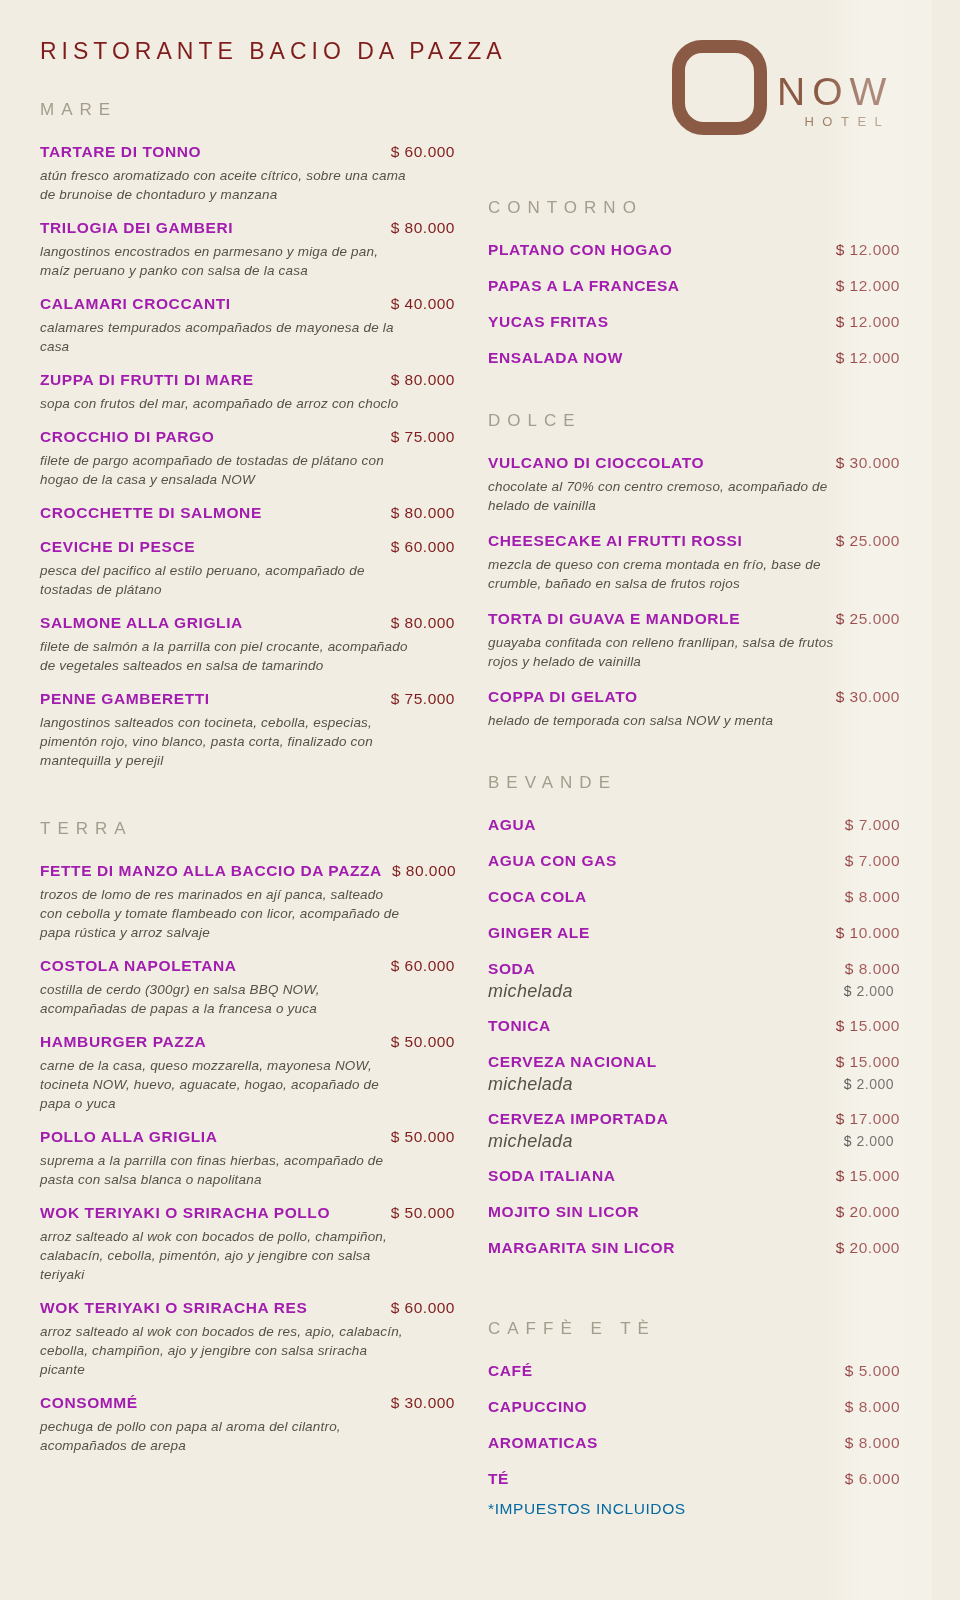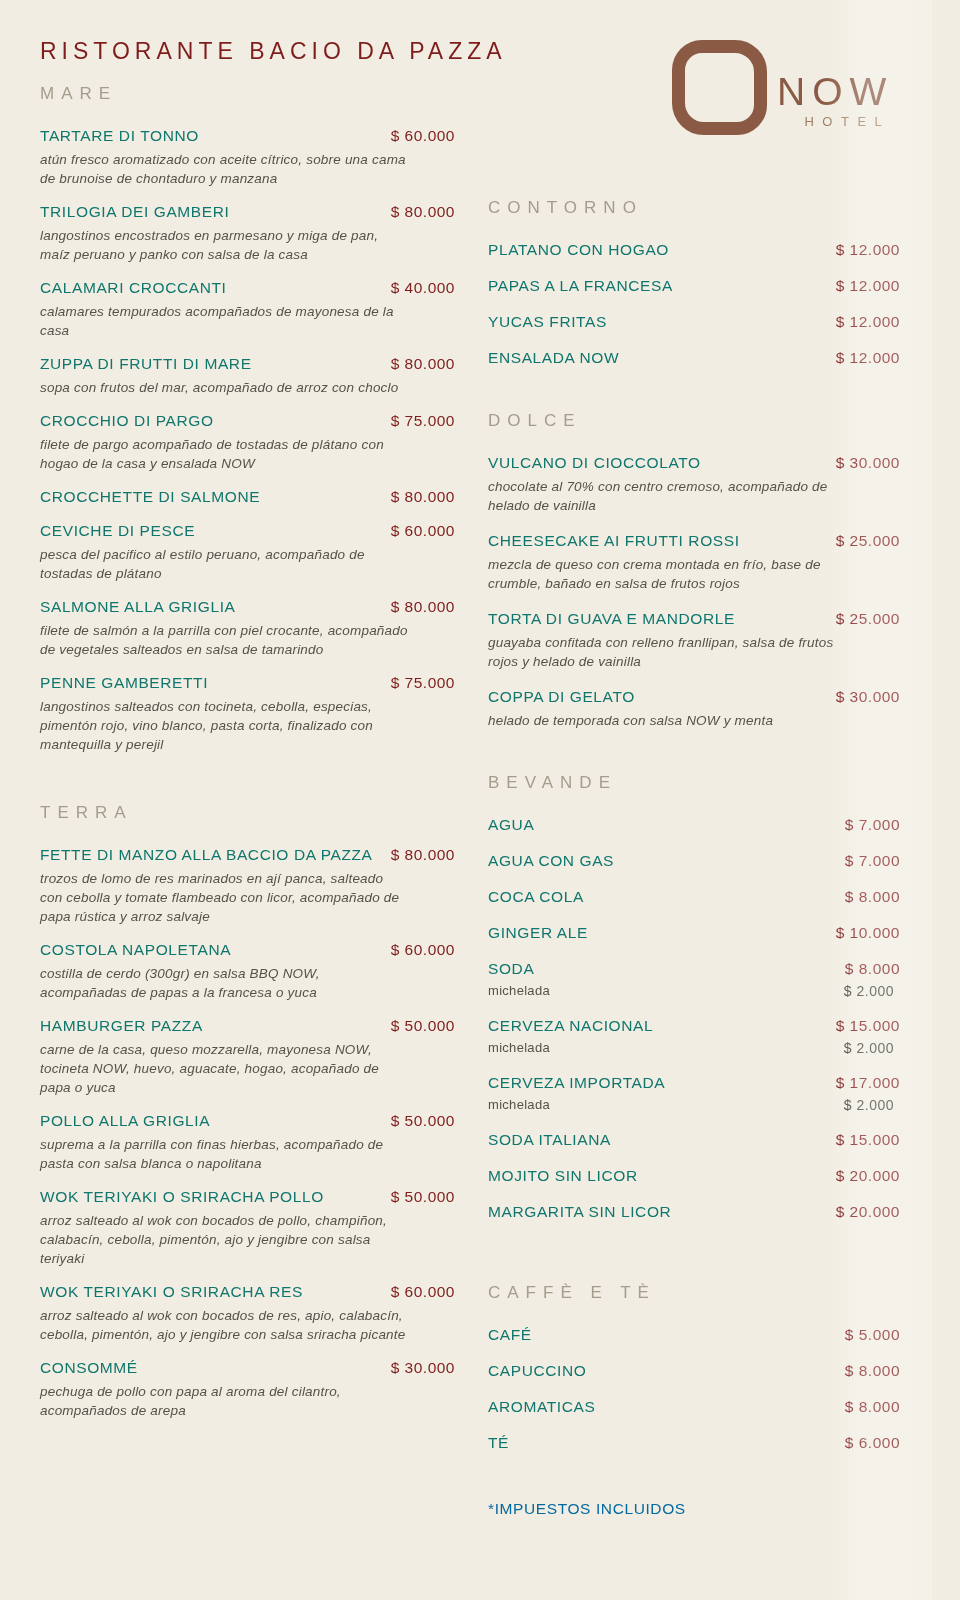--- a/index.html
+++ b/index.html
@@ -33,51 +33,51 @@
   .logo-now{
     font-size:39px; line-height:36px; font-weight:300;
     letter-spacing:7px; color:#8a5a44;
   }
   .logo-hotel{
     font-size:13px; letter-spacing:8.5px; color:#a07f63;
     text-align:right; margin-top:4px; padding-right:3px;
   }
   
   .col{ position:absolute; }
-  .col-left{ left:40px;  top:84px; width:415px; }
+  .col-left{ left:40px;  top:100px; width:415px; }
   .col-right{ left:488px; top:198px; width:412px; }
   
   .section{ margin-bottom:26px; }
   .section-title{
     margin:0 0 22px 0;
     font-size:17px; font-weight:300;
     letter-spacing:7px; color:#a49d8d;
   }
   .section-items{ padding-bottom:1px; }
   .col-left  .section:last-child{ margin-top:34px; }
   .col-right .section:last-child{ margin-top:44px; }
   
   .item{ margin-bottom:14px; }
   .col-right .item{ margin-bottom:16px; }
   .item-row{ display:flex; justify-content:space-between; align-items:baseline; }
   .item-name{
-    font-size:15.5px; letter-spacing:0.6px; color:#0f766e;
-    line-height:20px; white-space:nowrap;
+    font-size:15.5px; letter-spacing:0.6px; color:#a21caf;
+    line-height:20px; white-space:nowrap;font-weight:bold;
   }
   .item-price{
     font-size:15.5px; letter-spacing:0.5px; color:#7f1d1d;
     line-height:20px; white-space:nowrap; padding-left:10px;
   }
   .item-desc{
     margin:4px 0 0 0; max-width:368px;
     font-size:13.5px; font-style:italic; letter-spacing:0.2px;
     color:#55524a; line-height:19px;
   }
   .sub-row{ display:flex; justify-content:space-between; margin-top:3px; line-height:18px; }
-  .sub-name{ font-size:13px; color:#55524a; letter-spacing:0.3px; }
+  .sub-name{ font-size:18px; font-style:italic; color:#55524a; letter-spacing:0.3px; }
   .sub-price{ font-size:14px; color:#3e3d38; padding-right:6px; letter-spacing:0.5px; }
   
   .footer-note{
     position:absolute; left:488px; top:1500px;
     font-size:15.5px; letter-spacing:0.6px; color:#0369a1;
   }
 </style>
 </head>
 <body>
 
@@ -225,21 +225,21 @@
     </div>
     <p class="item-desc">arroz salteado al wok con bocados de pollo, champiñon, calabacín, cebolla, pimentón, ajo y jengibre con salsa teriyaki</p>
 
   </div>
 
   <div class="item">
     <div class="item-row">
       <span class="item-name">WOK TERIYAKI O SRIRACHA RES</span>
       <span class="item-price">$ 60.000</span>
     </div>
-    <p class="item-desc">arroz salteado al wok con bocados de res, apio, calabacín, cebolla, pimentón, ajo y jengibre con salsa sriracha picante</p>
+    <p class="item-desc">arroz salteado al wok con bocados de res, apio, calabacín, cebolla, champiñon, ajo y jengibre con salsa sriracha picante</p>
 
   </div>
 
   <div class="item">
     <div class="item-row">
       <span class="item-name">CONSOMMÉ</span>
       <span class="item-price">$ 30.000</span>
     </div>
     <p class="item-desc">pechuga de pollo con papa al aroma del cilantro, acompañados de arepa</p>
 
@@ -366,20 +366,27 @@
       <span class="item-name">SODA</span>
       <span class="item-price">$ 8.000</span>
     </div>
 
     <div class="sub-row">
       <span class="sub-name">michelada</span>
       <span class="sub-price">$ 2.000</span>
     </div>
   </div>
 
+  <div class="item">
+    <div class="item-row">
+      <span class="item-name">TONICA</span>
+      <span class="item-price">$ 15.000</span>
+    </div>
+
+  </div>
 
   <div class="item">
     <div class="item-row">
       <span class="item-name">CERVEZA NACIONAL</span>
       <span class="item-price">$ 15.000</span>
     </div>
 
     <div class="sub-row">
       <span class="sub-name">michelada</span>
       <span class="sub-price">$ 2.000</span>

